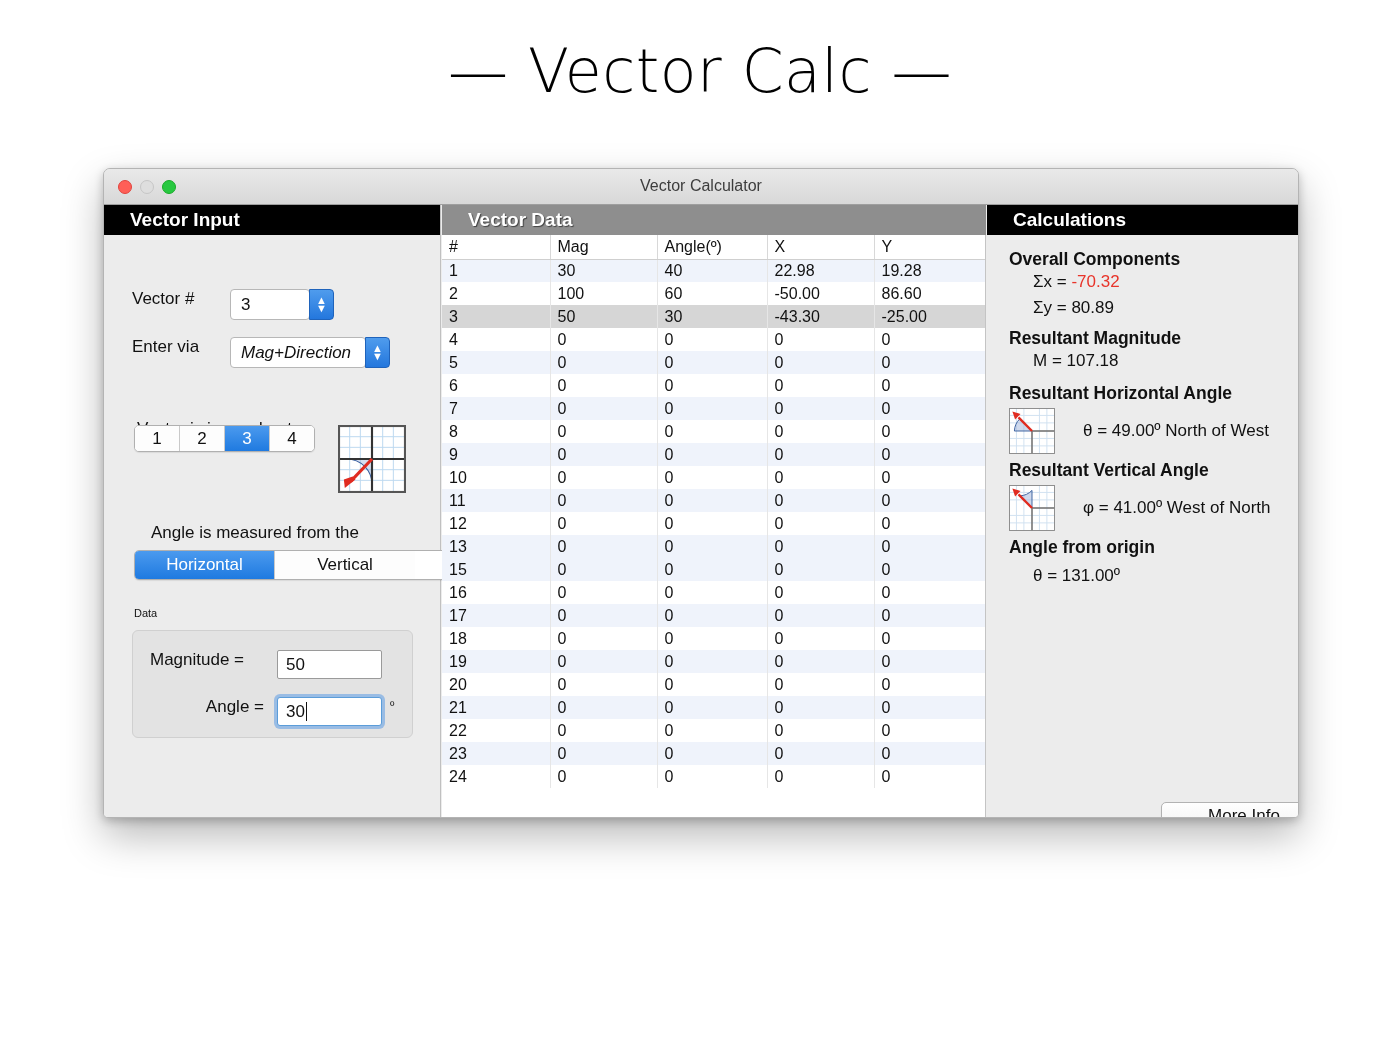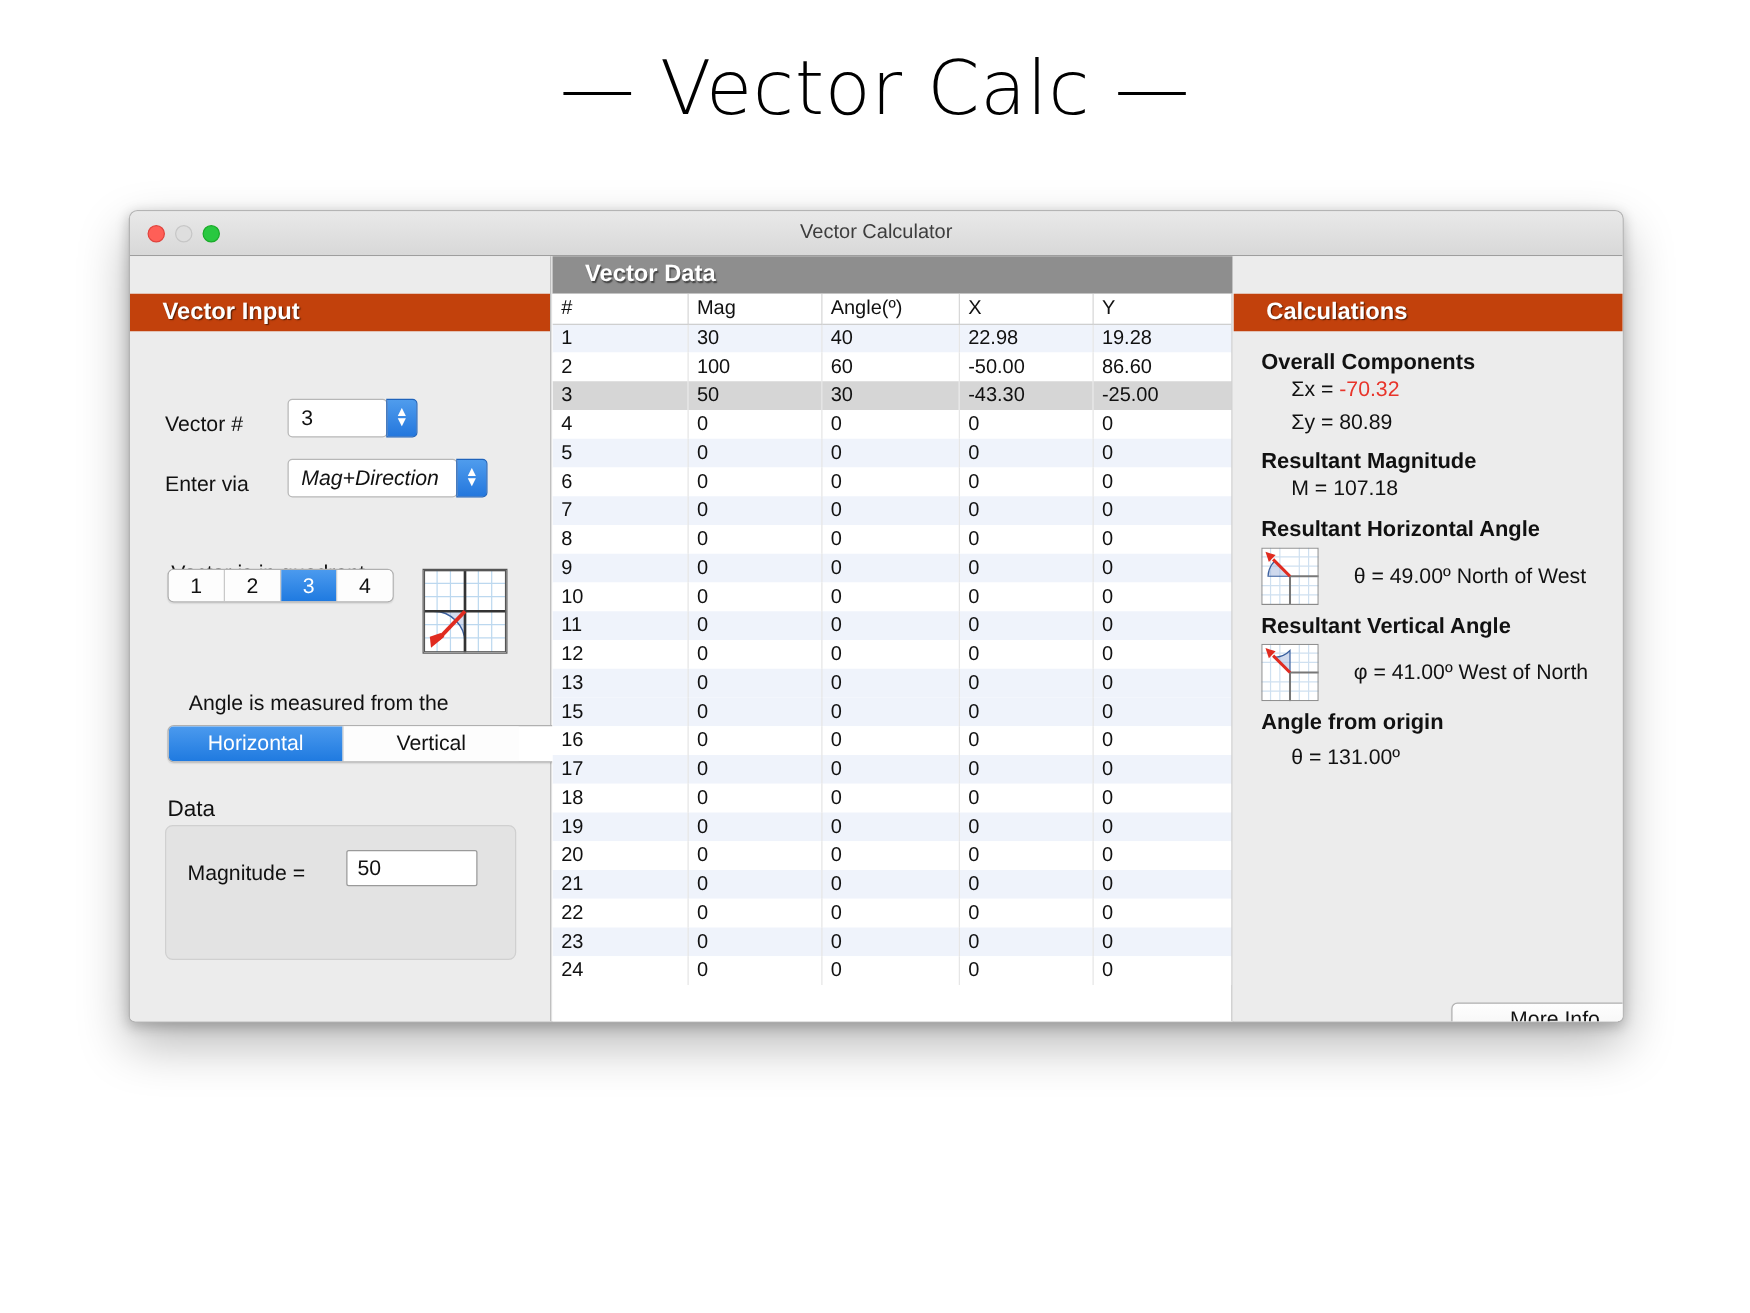--- a/index.html
+++ b/index.html
@@ -58,33 +58,33 @@
   
   .panel-header {
     height: 30px;
     color: #fff;
     font-size: 19px;
     font-weight: bold;
     padding-left: 26px;
     line-height: 30px;
     text-shadow: 1px 1px 1px rgba(0,0,0,0.55);
   }
-  .panel-header.active   { background: #c2410c; margin-top: 30px; }
+  .panel-header.active   { background: #000000; }
   .panel-header.inactive { background: #8e8e8e; }
 
   
   #left-panel {
     position: absolute; left: 0; top: 0;
     width: 337px; height: 613px;
     background: #ececec;
     border-right: 1px solid #c0c0c0;
   }
   #left-body { position: relative; padding: 0; font-size: 17px; color: #1a1a1a; }
 
-  .row { display: flex; align-items: flex-end; }
+  .row { display: flex; align-items: flex-start; }
 
   .lbl { font-size: 17px; color: #111; }
 
   
   .field-box {
     background: #fff;
     border: 1px solid #b7b7b7;
     border-radius: 4px;
     height: 31px;
     display: flex; align-items: center;
@@ -135,21 +135,21 @@
   #data-group {
     position: absolute;
     left: 28px; top: 395px;
     width: 281px; height: 108px;
     background: #e3e3e3;
     border: 1px solid #d0d0d0;
     border-radius: 6px;
   }
   #data-label {
     position: absolute; left: 30px; top: 372px;
-    font-size: 18px; color: #111;
+    font-size: 11px; color: #111;
   }
   .text-input {
     background: #fff;
     border: 1px solid #9a9a9a;
     border-radius: 2px;
     height: 29px;
     font-size: 17px;
     color: #111;
     display: flex; align-items: center;
     padding-left: 8px;
@@ -315,20 +315,28 @@
         <div class="segmented" style="position:absolute; left:30px; top:315px; width:338px; height:30px;">
           <div class="seg on" style="width:140px;">Horizontal</div>
           <div class="seg" style="width:140px;">Vertical</div>
         </div>
 
         <div id="data-label">Data</div>
         <div id="data-group">
           <div class="row" style="position:absolute; left:17px; top:19px;">
             <div class="lbl" style="width:127px; text-align:left;">Magnitude =</div>
             <div class="text-input" style="width:105px;">50</div>
+          </div>
+          <div class="row" style="position:absolute; left:17px; top:66px;">
+            <div class="lbl" style="width:127px; text-align:right; padding-right:13px;">Angle =</div>
+            <div class="text-input focused" style="width:105px;">
+              <span>30</span>
+                <span class="caret"></span>
+            </div>
+            <div style="font-size:12px; margin-left:8px; align-self:flex-start; margin-top:2px;">º</div>
           </div>
         </div>
 
       </div>
     </div>
 
     <div id="table-panel">
       <div class="panel-header inactive">Vector Data</div>
       <div id="table-scroll">
         <table class="vdata">

